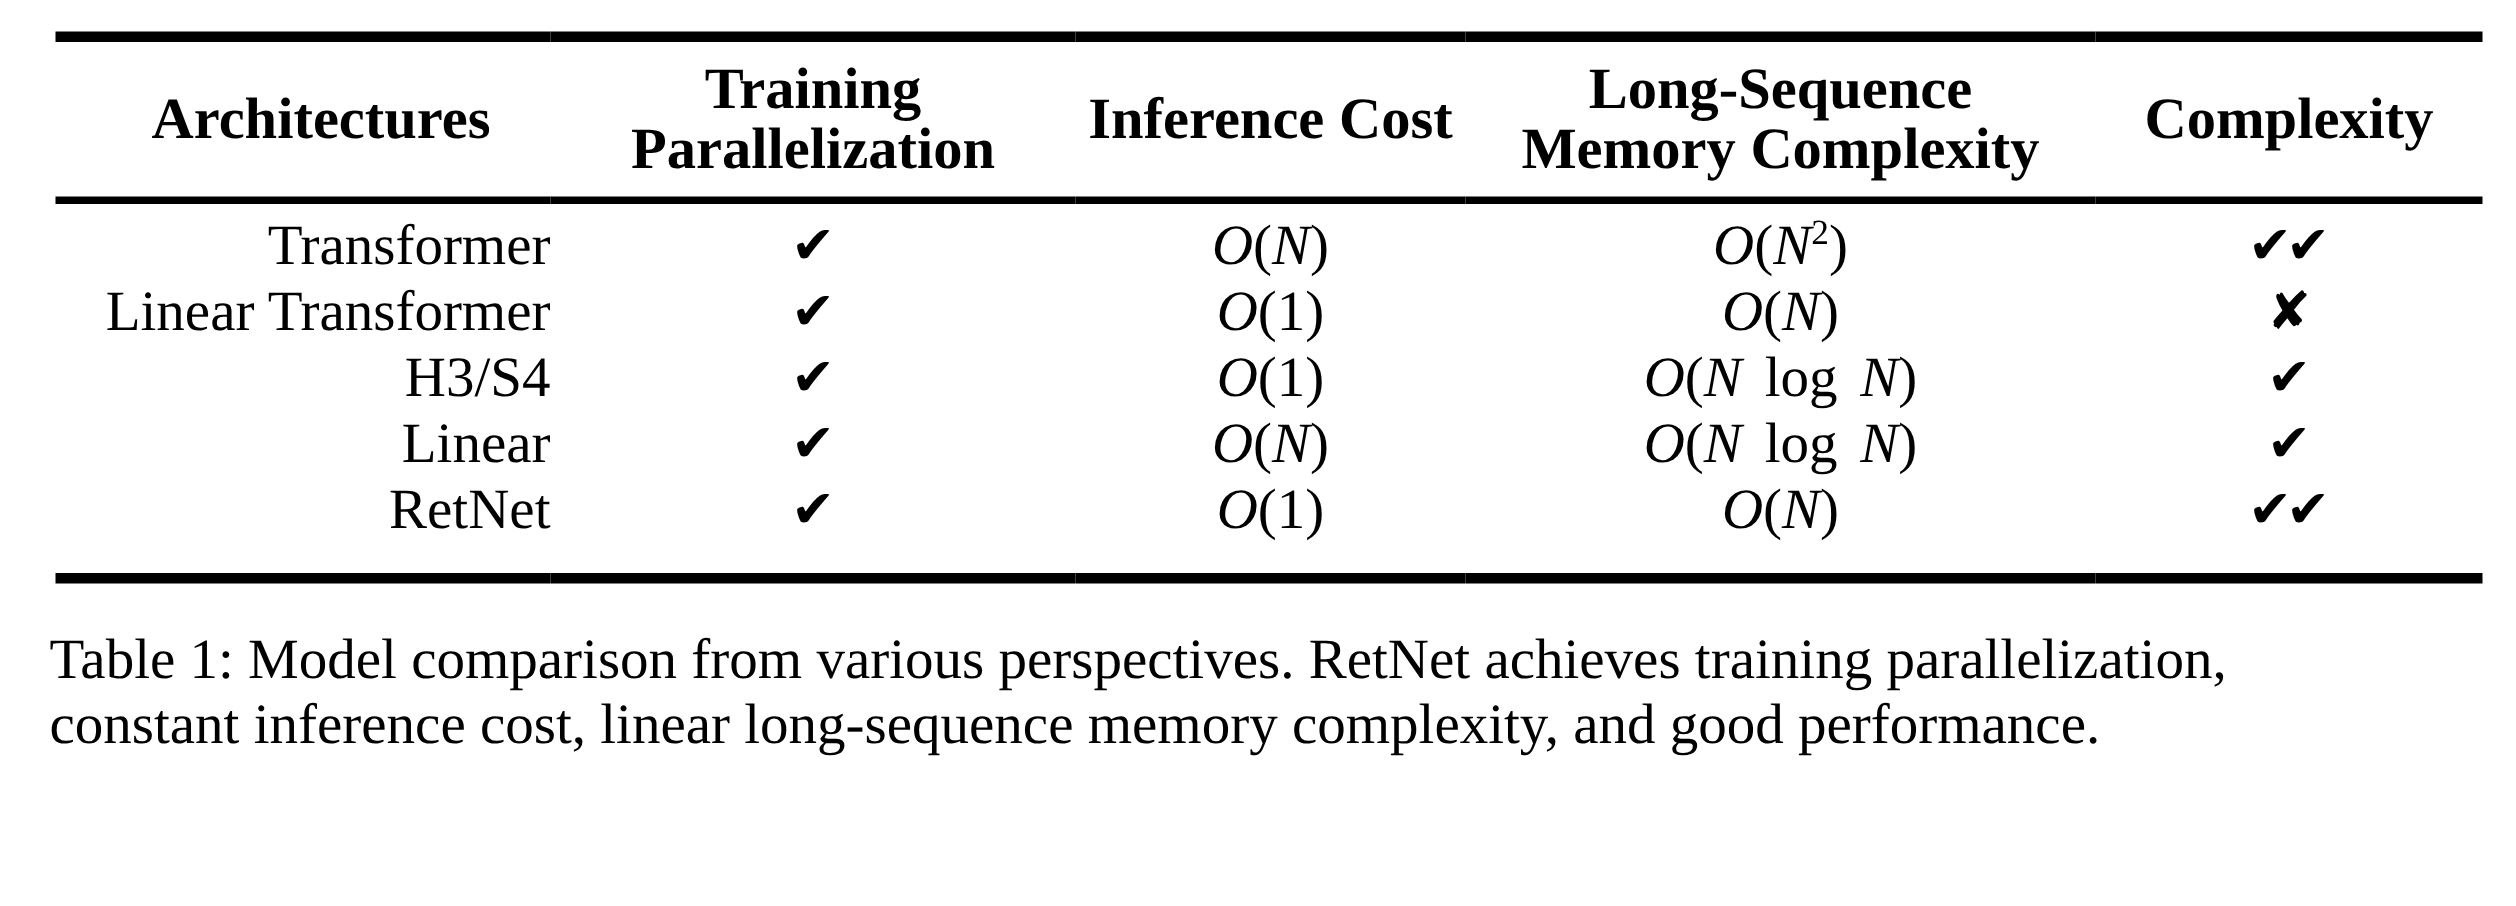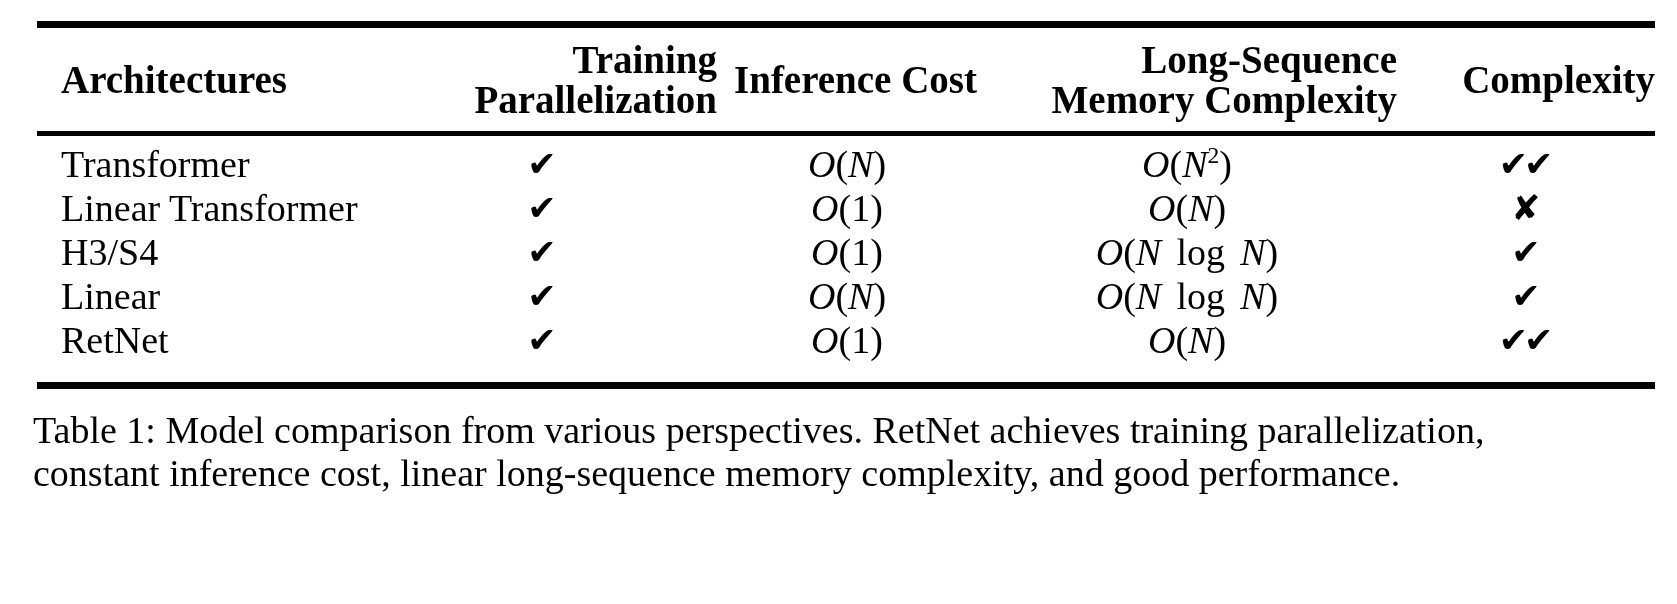--- a/index.html
+++ b/index.html
@@ -26,40 +26,40 @@
     border-bottom: 7px solid #000;
   }
   thead th {
     border-bottom: 5px solid #000;
     height: 103px;
     vertical-align: middle;
     font-weight: bold;
     font-size: 39px;
     line-height: 40px;
     padding: 0;
-    text-align: right;
+    text-align: center;
   }
   thead th.left {
-    text-align: left;
+    text-align: center;
     padding-left: 24px;
   }
   thead th .hline {
     display: block;
   }
   tbody td {
     font-size: 38px;
     line-height: 43px;
     height: 43px;
     padding: 0;
     text-align: center;
     vertical-align: middle;
     white-space: nowrap;
   }
   tbody td.left {
-    text-align: left;
+    text-align: right;
     padding-left: 24px;
   }
   tbody tr:first-child td { padding-top: 6px; }
   tbody tr:last-child td  { padding-bottom: 20px; }
   .math i {
     font-style: italic;
     font-family: "Liberation Serif", serif;
   }
   .math sup {
     font-size: 62%;
@@ -69,21 +69,21 @@
   .math .mrm { font-style: normal; margin-top: 28px; }
   .mark {
     font-family: "DejaVu Sans", sans-serif;
     font-size: 35px;
     font-weight: bold;
     letter-spacing: -4px;
     display: inline-block;
     transform: translateX(-2px);
   }
   .caption {
-    margin: 20px 0 0 33px;
+    margin: 30px 0 0 33px;
     font-size: 38px;
     line-height: 43px;
   }
   .caption .cap-line {
     display: block;
     white-space: nowrap;
   }
 </style>
 </head>
 <body>

